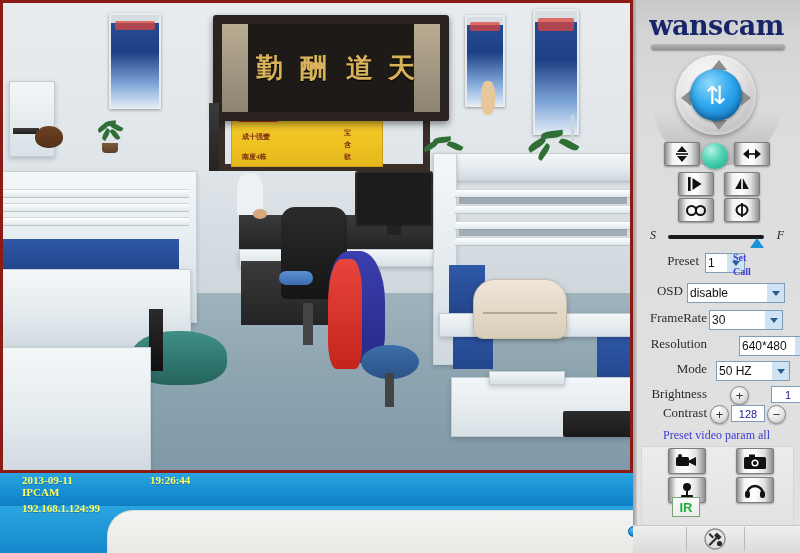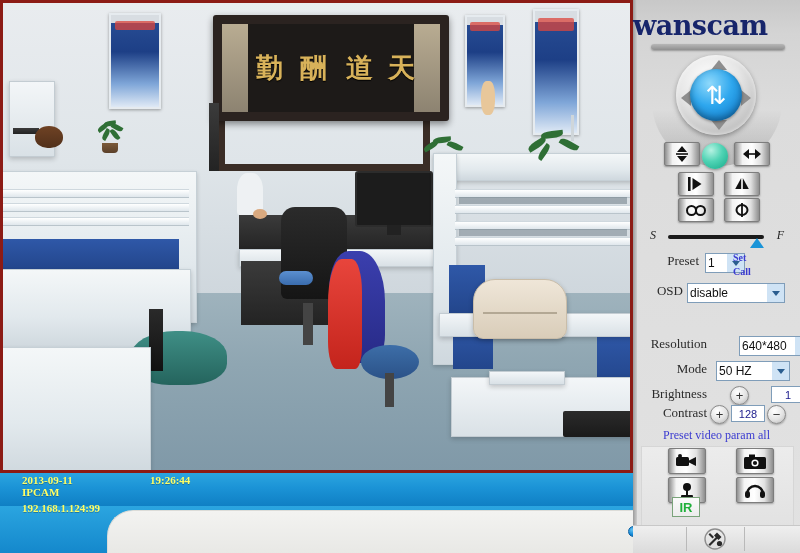--- a/index.html
+++ b/index.html
@@ -115,21 +115,21 @@
   .gridicon div{border-right:1.5px solid #2b2b2b;border-bottom:1.5px solid #2b2b2b;box-sizing:border-box;}
   .g1{width:28px;height:28px;}
   .g2{width:28px;height:28px;grid-template-columns:1fr 1fr;grid-template-rows:1fr 1fr;}
   .g3{width:28px;height:28px;grid-template-columns:1fr 1fr 1fr;grid-template-rows:1fr 1fr 1fr;}
 
   
   .sidebar{position:absolute;left:633px;top:0;width:167px;height:553px;
     background:linear-gradient(180deg,#c8c8c8 0%,#d4d4d4 6%,#dcdcdc 20%,#e2e2e2 100%);}
   .sidebar:before{content:"";position:absolute;left:0;top:0;width:4px;height:553px;
     background:linear-gradient(90deg,#9c9c9c,#cccccc);}
-  .logo{position:absolute;left:0;top:10px;width:167px;
+  .logo{position:absolute;left:0;top:10px;width:167px;text-align:center;
     color:#17256b;font-size:27px;font-weight:bold;letter-spacing:-.5px;
     font-family:"DejaVu Serif",serif;}
   .logo-underline{position:absolute;left:18px;top:44px;width:134px;height:6px;
     background:linear-gradient(180deg,#b7b7b7,#8f8f8f);border-radius:3px;
     box-shadow:0 1px 2px rgba(0,0,0,.3);}
 
   
   .dial{position:absolute;left:676px;top:55px;width:80px;height:80px;border-radius:50%;
     background:radial-gradient(circle at 40% 30%,#fdfdfd 0%,#e6e6e6 42%,#bdbdbd 80%,#a6a6a6 100%);
     box-shadow:0 2px 5px rgba(0,0,0,.35),inset 0 0 4px rgba(255,255,255,.7);}
@@ -224,20 +224,29 @@
       </div>
       <div class="poster" style="left:462px;top:12px;width:36px;height:88px;">
         <div class="poster-top"></div>
       </div>
       <div class="poster" style="left:530px;top:6px;width:42px;height:122px;">
         <div class="poster-top"></div>
       </div>
       <div class="blob" style="left:478px;top:78px;width:14px;height:34px;background:#e8c79a;border-radius:40%;"></div>
 
       <div class="darkframe"></div>
+      <div class="banner">
+        <div class="red"></div>
+        <div class="t" style="left:62px;top:6px;">资料</div>
+        <div class="t" style="left:10px;top:28px;">成十强壹</div>
+        <div class="t" style="left:112px;top:24px;">宝</div>
+        <div class="t" style="left:112px;top:36px;">含</div>
+        <div class="t" style="left:112px;top:48px;">欲</div>
+        <div class="t" style="left:10px;top:48px;">南度4栋</div>
+      </div>
 
       <div class="plaque">
         <div class="edgeL"></div>
           <div class="edgeR"></div>
         <span class="gold" style="left:34px;">勤</span>
         <span class="gold" style="left:78px;">酬</span>
         <span class="gold" style="left:124px;">道</span>
         <span class="gold" style="left:166px;">天</span>
       </div>
 
@@ -429,20 +438,26 @@
     <a href="#">Set</a>
     <a href="#" style="margin-top:2px;">Call</a>
   </div>
 
   <div class="frow" style="left:641px;top:283px;">
     <span class="flabel" style="width:42px;">OSD</span>
     <span class="selwrap" style="margin-left:4px;">
       <select class="ctl" style="width:98px;"><option>disable</option></select>
     </span>
   </div>
+  <div class="frow" style="left:641px;top:310px;">
+    <span class="flabel" style="width:66px;">FrameRate</span>
+    <span class="selwrap" style="margin-left:2px;">
+      <select class="ctl" style="width:74px;"><option>30</option></select>
+    </span>
+  </div>
   <div class="frow" style="left:641px;top:336px;">
     <span class="flabel" style="width:66px;">Resolution</span>
     <span class="selwrap" style="margin-left:2px;padding-left:30px;">
       <select class="ctl" style="width:74px;"><option>640*480</option></select>
     </span>
   </div>
   <div class="frow" style="left:641px;top:361px;gap:7px;">
     <span class="flabel" style="width:66px;">Mode</span>
     <span class="selwrap" style="margin-left:2px;">
       <select class="ctl" style="width:74px;"><option>50 HZ</option></select>

